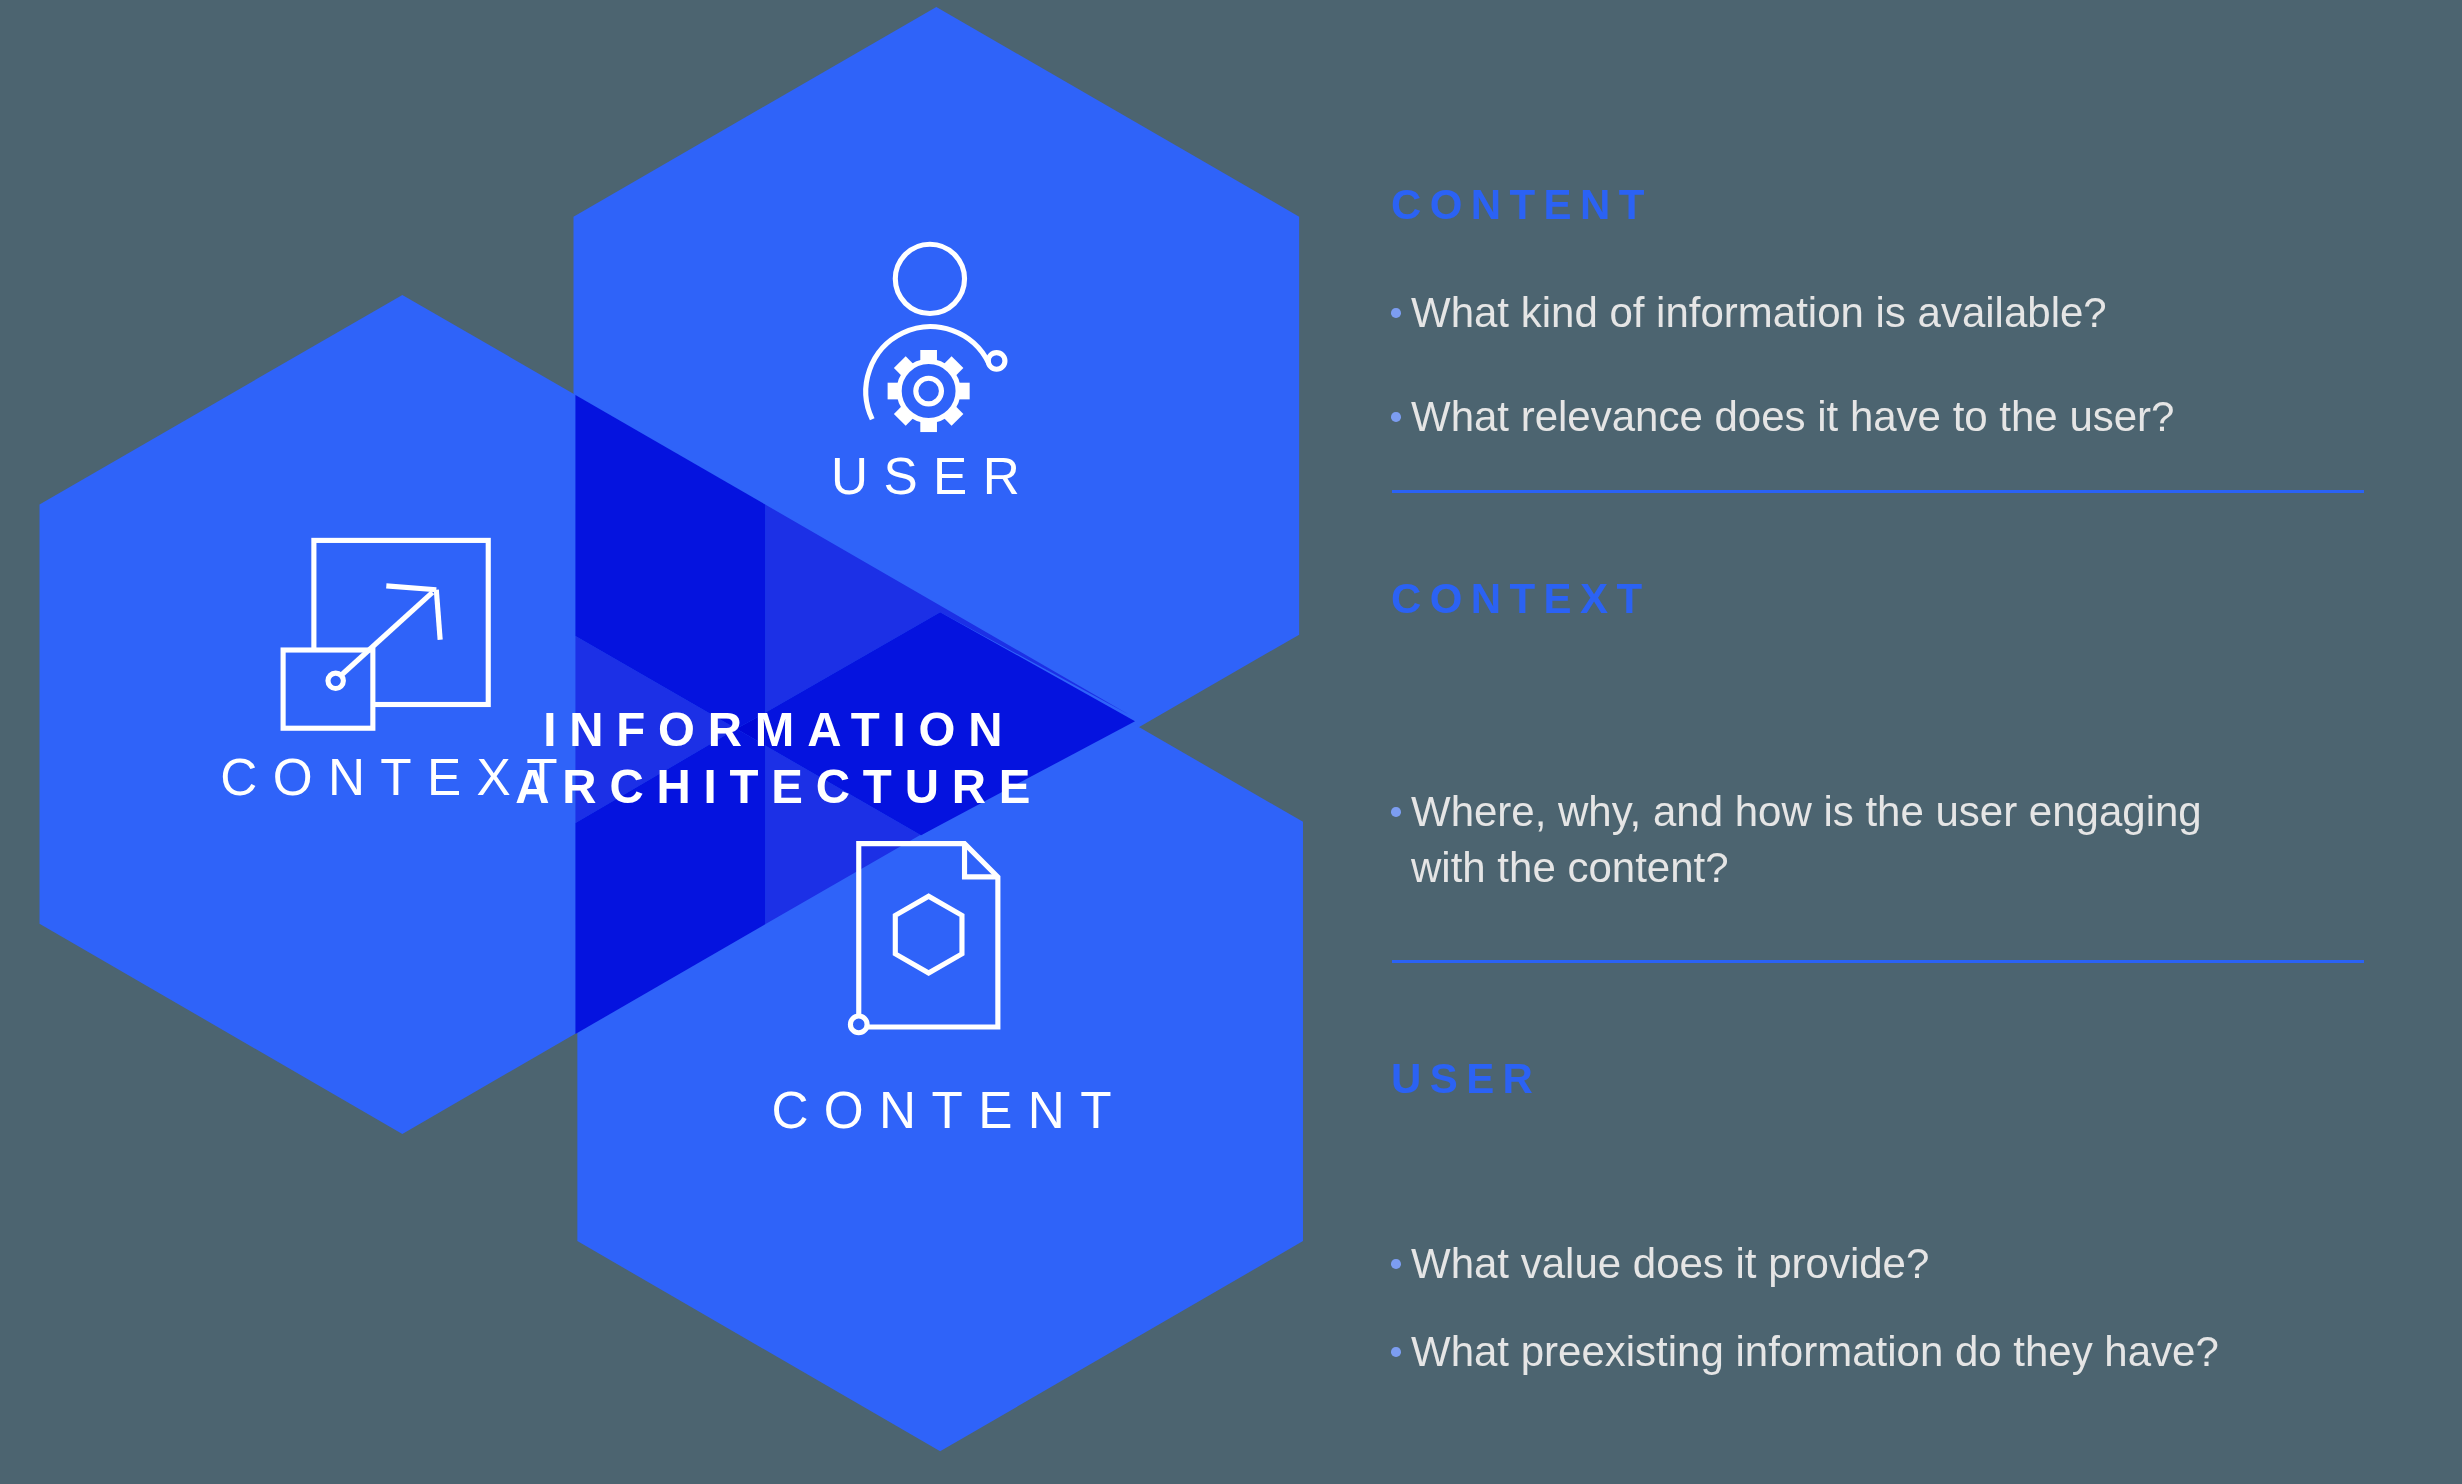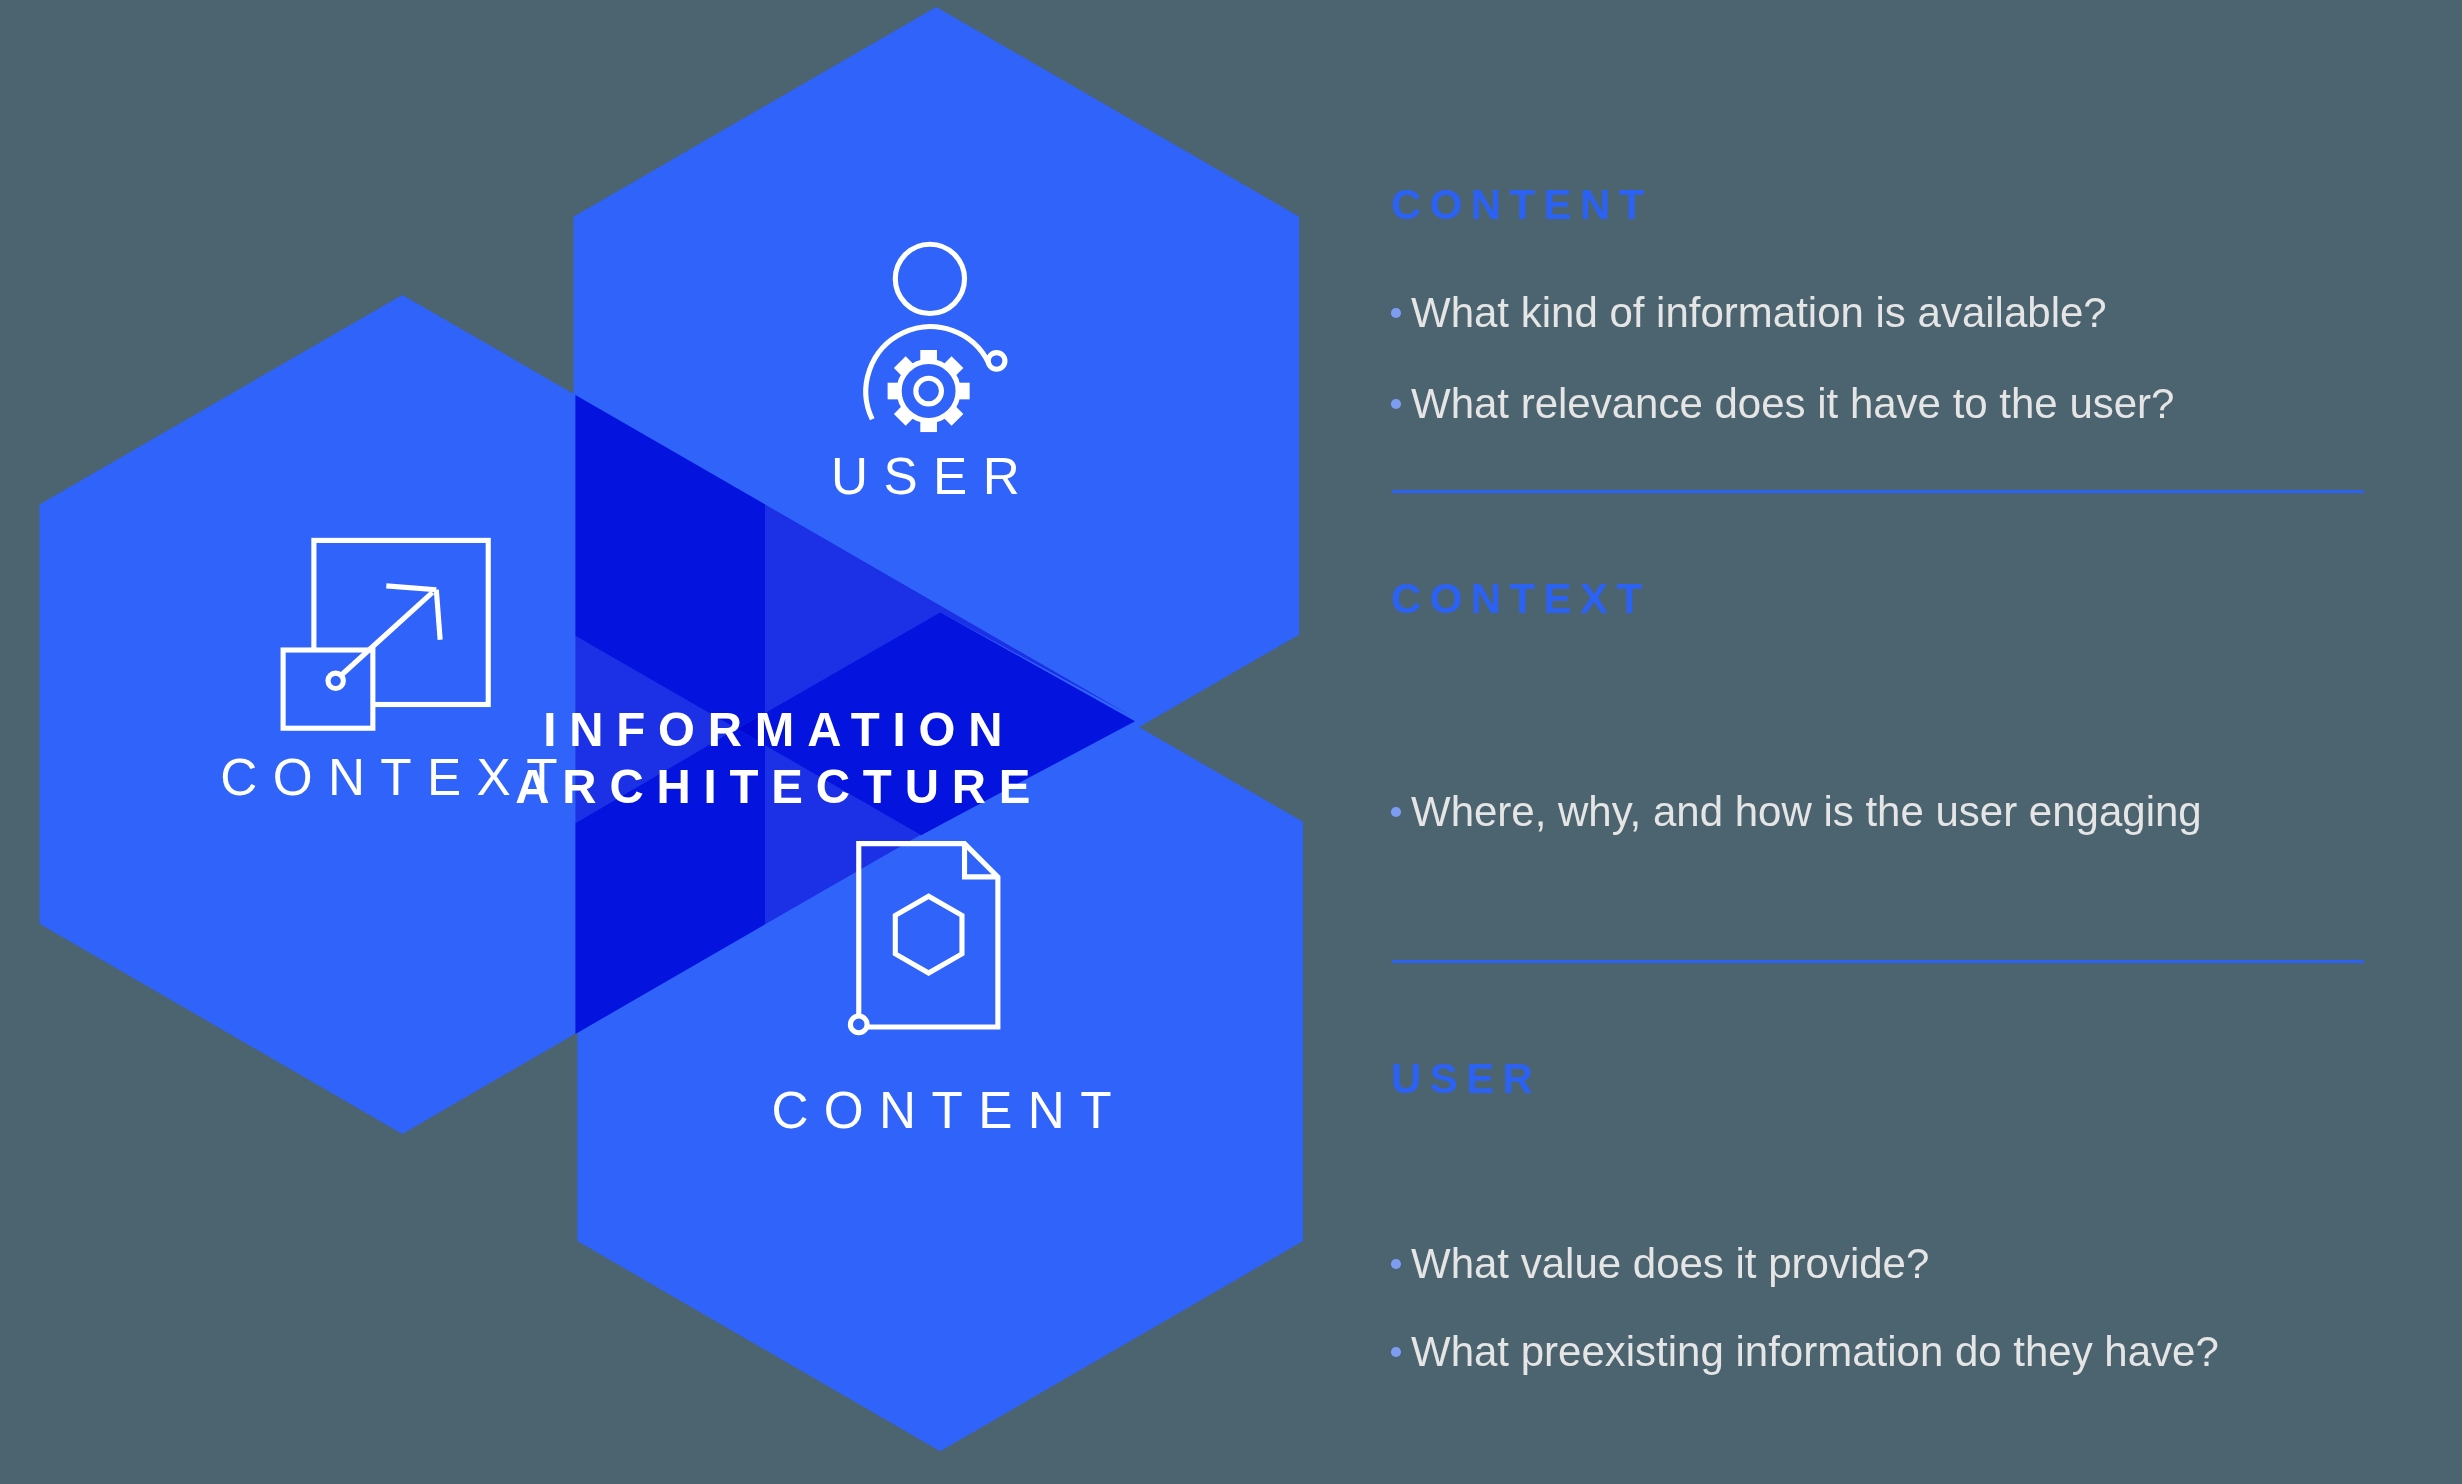--- a/index.html
+++ b/index.html
@@ -22,21 +22,21 @@
   .bullet-dot{
     position:absolute;left:0;top:23px;width:9.6px;height:9.6px;border-radius:50%;
     background:#7C9DF1;
   }
   .bullet-text{
     display:block;margin-left:20px;
     font-size:42px;line-height:56px;color:#e5e5e5;
   }
   .divider{position:absolute;left:1.3px;width:972px;height:2.6px;background:#2B62F4;}
   
-  .h-content{top:181px;}  .c-i1{top:285px;} .c-i2{top:376px;} .div1{top:490px;}
+  .h-content{top:181px;}  .c-i1{top:285px;} .c-i2{top:389px;} .div1{top:490px;}
   .h-context{top:575px;}  .x-i1{top:687px;} .x-i2{top:784px;} .div2{top:960px;}
   .h-user{top:1055px;}    .u-i1{top:1151px;} .u-i2{top:1236px;text-align:center;} .u-i3{top:1324px;}
 </style>
 </head>
 <body>
 
 <div class="canvas">
 
   <svg class="diagram-svg" width="1347" height="1484" viewBox="0 0 2100 2315">
 
@@ -105,20 +105,21 @@
     <div class="bullet-item c-i2">
       <span class="bullet-dot"></span>
       <span class="bullet-text">What relevance does it have to the user?</span>
     </div>
     <div class="divider div1"></div>
 
     <div class="section-heading h-context">CONTEXT</div>
     <div class="bullet-item x-i2">
       <span class="bullet-dot"></span>
       <span class="bullet-text">Where, why, and how is the user engaging</span>
+      <span class="bullet-text">with the content?</span>
     </div>
     <div class="divider div2"></div>
 
     <div class="section-heading h-user">USER</div>
     <div class="bullet-item u-i2">
       <span class="bullet-dot"></span>
       <span class="bullet-text">What value does it provide?</span>
     </div>
     <div class="bullet-item u-i3">
       <span class="bullet-dot"></span>

